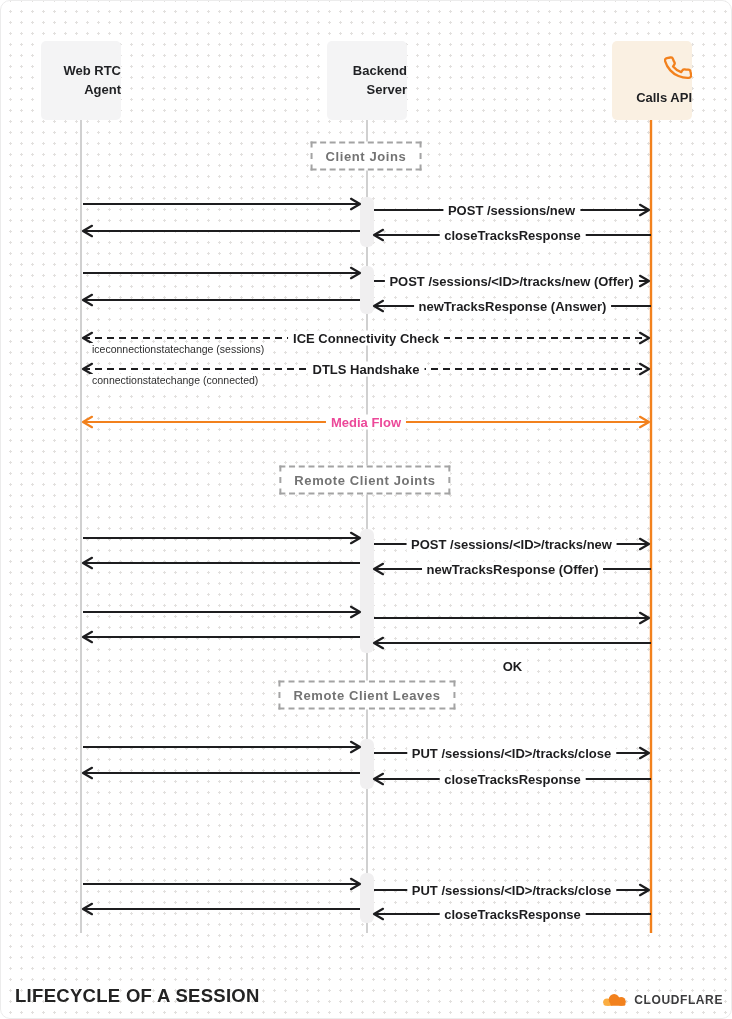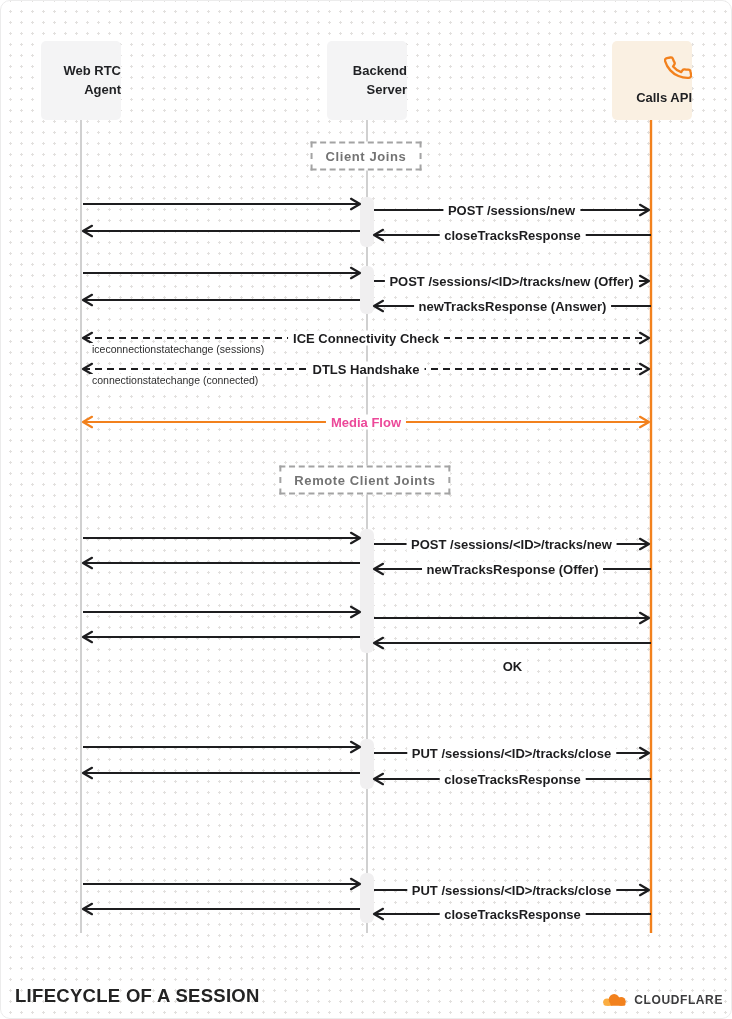--- a/index.html
+++ b/index.html
@@ -156,20 +156,21 @@
     <span class="phone-wrap">
       <svg width="28" height="28" viewBox="0 0 24 24" fill="none" stroke="#f2811d" stroke-width="2" stroke-linecap="round" stroke-linejoin="round">
         <path transform="rotate(-10 12 12)" d="M22 16.92v3a2 2 0 0 1-2.18 2 19.79 19.79 0 0 1-8.63-3.07 19.5 19.5 0 0 1-6-6 19.79 19.79 0 0 1-3.07-8.67A2 2 0 0 1 4.11 2h3a2 2 0 0 1 2 1.72 12.84 12.84 0 0 0 .7 2.81 2 2 0 0 1-.45 2.11L8.09 9.91a16 16 0 0 0 6 6l1.27-1.27a2 2 0 0 1 2.11-.45 12.84 12.84 0 0 0 2.81.7A2 2 0 0 1 22 16.92z"></path>
       </svg>
     </span>
     <span>Calls API</span>
   </div>
 
   <div class="phase" style="left:365px;top:155px">Client Joins</div>
   <div class="phase" style="left:364px;top:479px">Remote Client Joints</div>
+  <div class="phase" style="left:366px;top:694px">Remote Client Leaves</div>
 
   <div class="footer-title">LIFECYCLE OF A SESSION</div>
   <div class="brand">
     <span style="line-height:0">
       <svg width="30" height="17" viewBox="0 0 32 18">
         <defs>
             <clipPath id="cfclip">
               <rect x="0" y="0" width="32" height="15.6"></rect>
             </clipPath>
           </defs>

